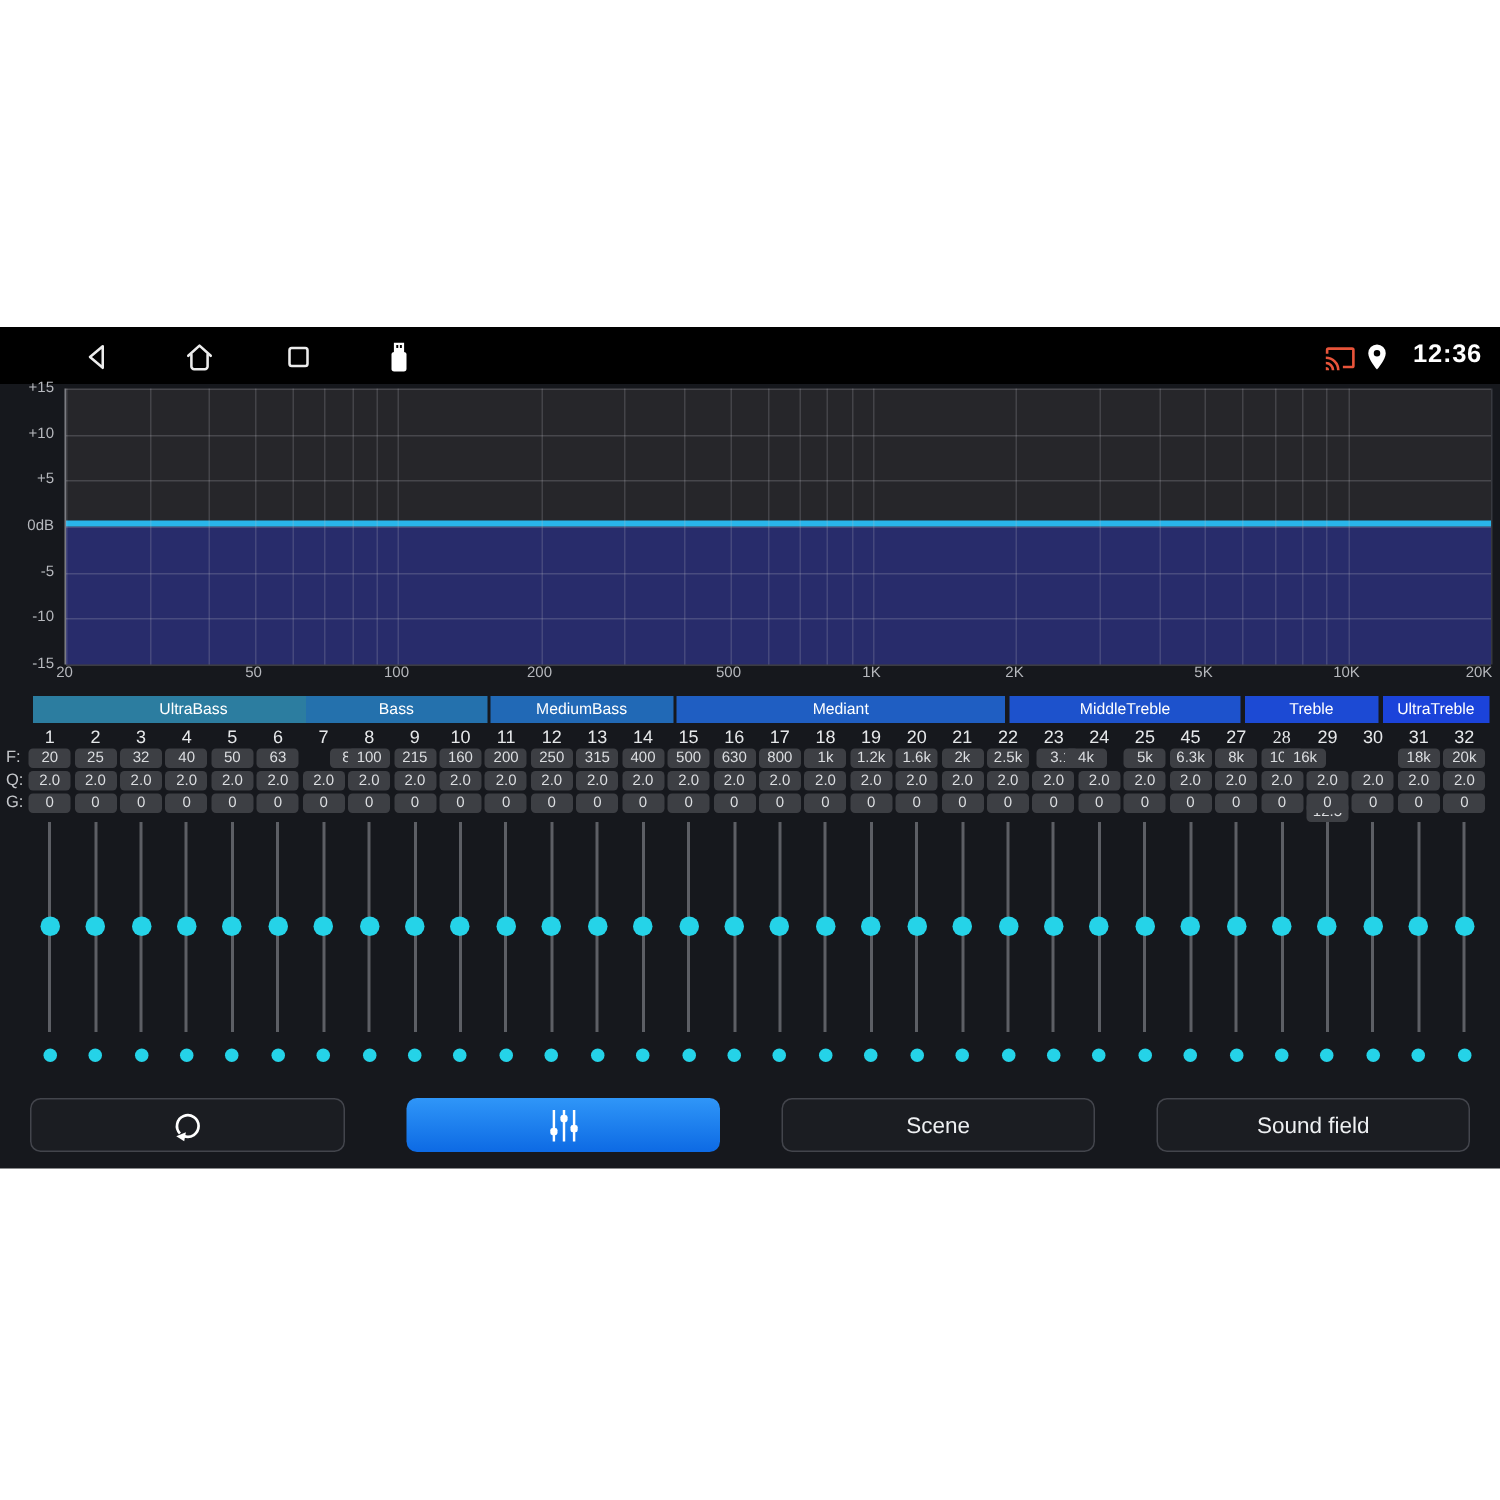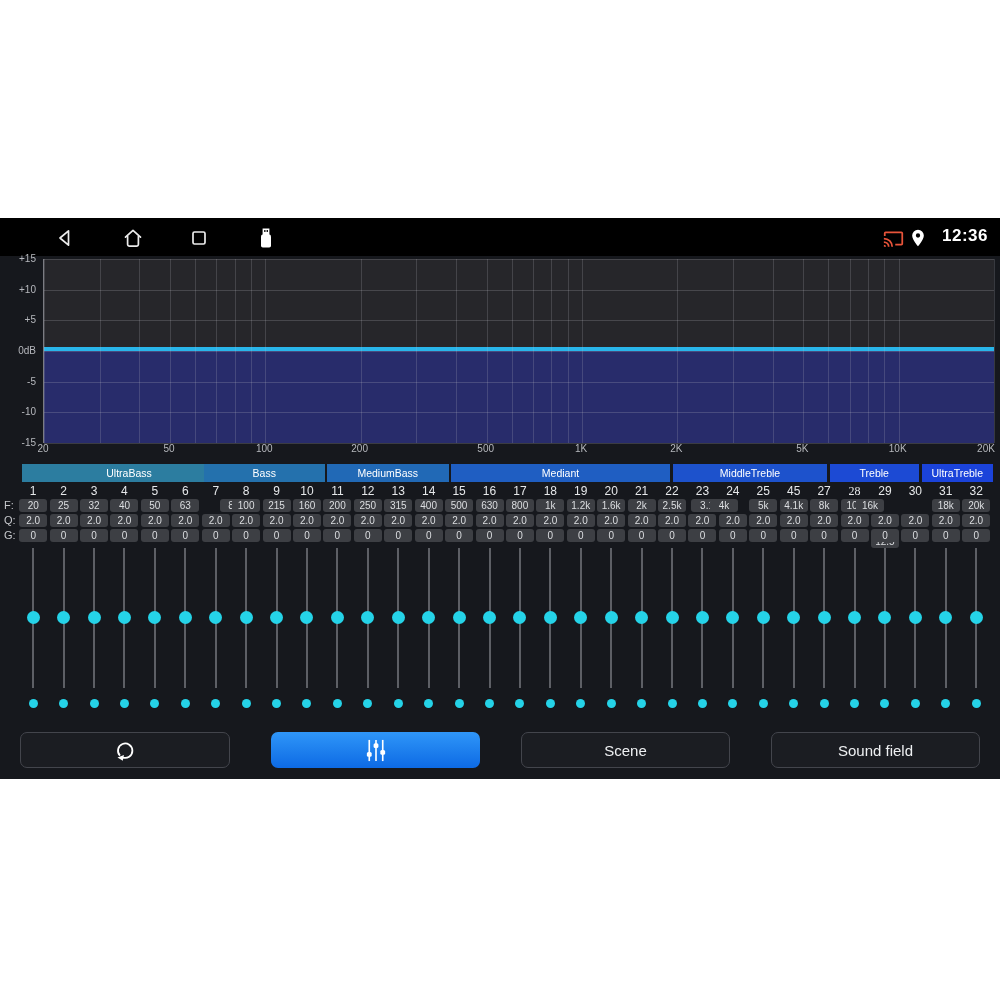--- a/index.html
+++ b/index.html
@@ -196,21 +196,21 @@
         <div class="cell" style="left: 475.5px; top: 281px;">630</div>
         <div class="cell" style="left: 505.92px; top: 281px;">800</div>
         <div class="cell" style="left: 536.34px; top: 281px;">1k</div>
         <div class="cell" style="left: 566.76px; top: 281px;">1.2k</div>
         <div class="cell" style="left: 597.18px; top: 281px;">1.6k</div>
         <div class="cell" style="left: 627.6px; top: 281px;">2k</div>
         <div class="cell" style="left: 658.02px; top: 281px;">2.5k</div>
         <div class="cell" style="left: 691px; top: 281px; text-align: right;">3.1k</div>
         <div class="cell" style="left: 689px; top: 281px; margin-left: 21px;">4k</div>
         <div class="cell" style="left: 749.28px; top: 281px;">5k</div>
-        <div class="cell" style="left: 779.7px; top: 281px;">4.1k</div>
+        <div class="cell" style="left: 779.7px; top: 281px;">6.3k</div>
         <div class="cell" style="left: 810.12px; top: 281px;">8k</div>
         <div class="cell" style="left: 840.54px; top: 281px;">10k</div>
         <div class="cell" style="left: 870.96px; top: 281px; margin-top: 36px;">12.5</div>
         <div class="cell" style="left: 856px; top: 281px;">16k</div>
         <div class="cell" style="left: 931.8px; top: 281px;">18k</div>
         <div class="cell" style="left: 962.22px; top: 281px;">20k</div>
       </div>
     <div id="q-row">
         <div class="cell" style="left: 19.2px; top: 296px;">2.0</div>
         <div class="cell" style="left: 49.62px; top: 296px;">2.0</div>

